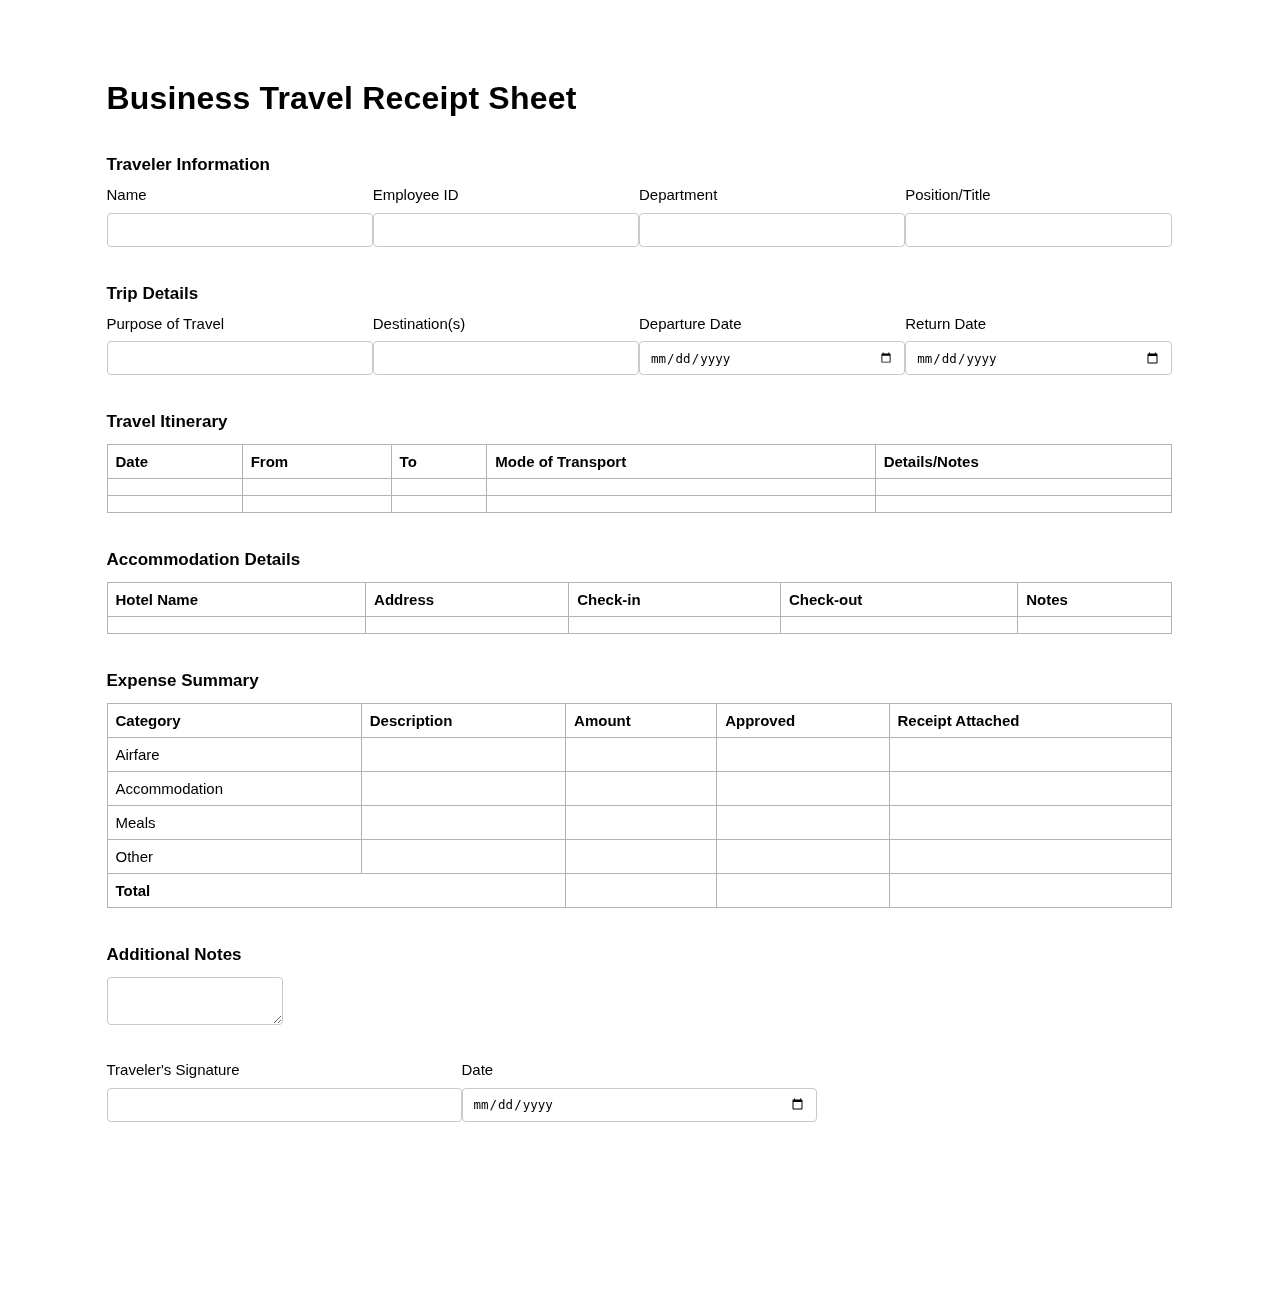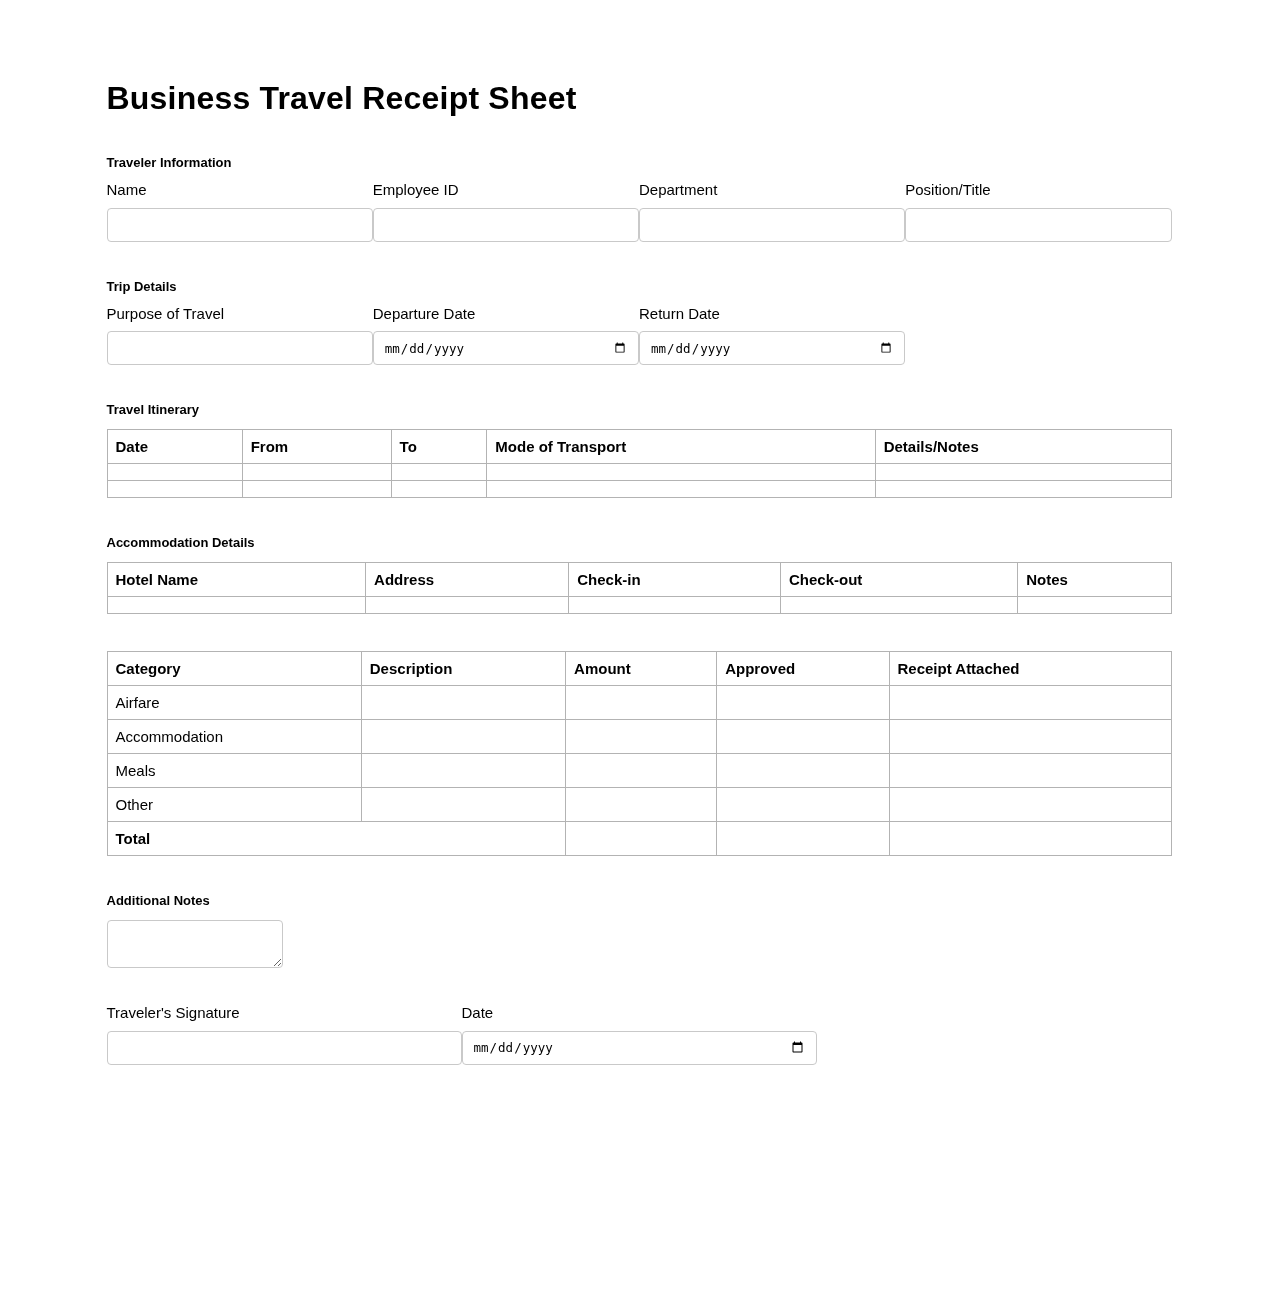--- a/index.html
+++ b/index.html
@@ -18,21 +18,21 @@
   }
   h1.page-title {
     font-size: 32px;
     font-weight: bold;
     margin: 0 0 38px 0;
     letter-spacing: 0.2px;
   }
   .form-section { margin-top: 37px; }
   .form-section:first-of-type { margin-top: 0; }
   h3.section-heading {
-    font-size: 13px;
+    font-size: 17px;
     font-weight: bold;
     margin: 0 0 12px 0;
   }
   .grid4 {
     display: grid;
     grid-template-columns: repeat(4, 1fr);
   }
   .grid3 {
     display: grid;
     grid-template-columns: repeat(3, 1fr);
@@ -116,20 +116,24 @@
   </section>
 
   <section class="form-section">
     <h3 class="section-heading">Trip Details</h3>
     <div class="grid4">
       <div class="field">
         <label>Purpose of Travel</label>
         <input type="text" style="">
       </div>
       <div class="field">
+        <label>Destination(s)</label>
+        <input type="text" style="">
+      </div>
+      <div class="field">
         <label>Departure Date</label>
         <input type="date" placeholder="mm/dd/yyyy" style="">
       </div>
       <div class="field">
         <label>Return Date</label>
         <input type="date" placeholder="mm/dd/yyyy" style="">
       </div>
     </div>
   </section>
 
@@ -196,20 +200,21 @@
           <td></td>
           <td></td>
           <td></td>
           <td></td>
         </tr>
       </tbody>
     </table>
   </section>
 
   <section class="form-section">
+    <h3 class="section-heading">Expense Summary</h3>
     <table class="form-table">
       <colgroup>
         <col style="width:23.9%">
           <col style="width:19.2%">
           <col style="width:14.2%">
           <col style="width:16.2%">
           <col style="width:26.5%">
       </colgroup>
       <thead>
         <tr>

